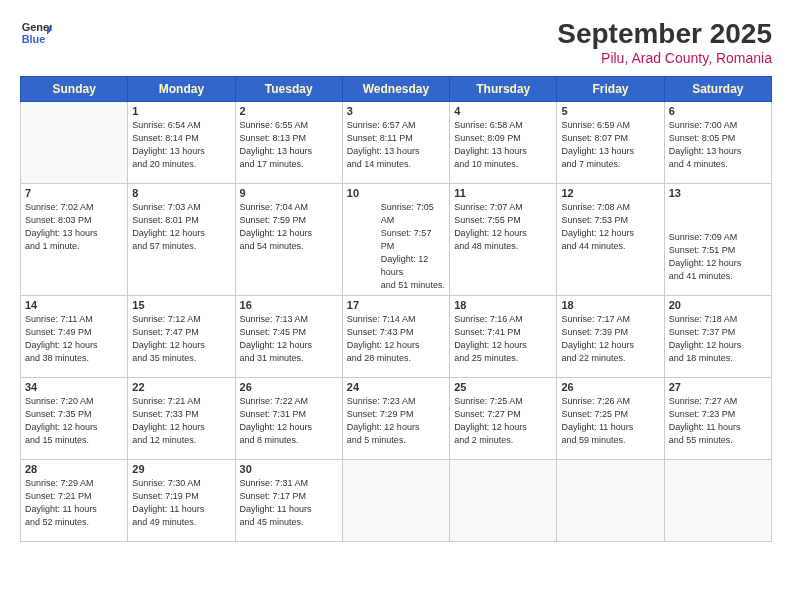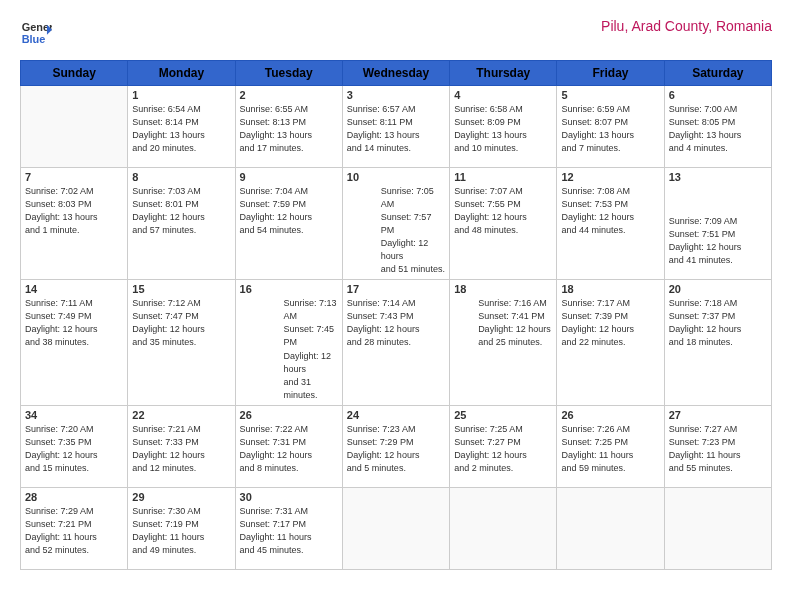--- a/index.html
+++ b/index.html
@@ -44,21 +44,21 @@
       color: #be185d;
       font-weight: normal;
     }
     .calendar {
       width: 100%;
       border-collapse: collapse;
       table-layout: fixed;
     }
     .calendar th {
       background: #3366cc;
-      color: #000000;
+      color: #fef9c3;
       text-align: center;
       padding: 5px 4px;
       font-size: 12px;
       border: 1px solid #2255bb;
     }
     .calendar td {
       vertical-align: top;
       border: 1px solid #ccc;
       padding: 3px 4px;
       font-size: 9.5px;
@@ -86,20 +86,21 @@
 <div class="page">
   <div class="header">
     <div class="logo">
       <svg class="logo-icon" viewBox="0 0 38 38">
         <text x="2" y="16" font-size="13" font-weight="bold" fill="#333" font-family="Arial">General</text>
         <text x="2" y="30" font-size="13" font-weight="bold" fill="#3366cc" font-family="Arial">Blue</text>
         <polygon points="32,8 38,14 32,20" fill="#3366cc"></polygon>
       </svg>
     </div>
     <div class="title-block">
+      <h1>September 2025</h1>
       <h2>Pilu, Arad County, Romania</h2>
     </div>
   </div>
 
   <table class="calendar">
     <thead>
       <tr>
       <th>Sunday</th>
           <th>Monday</th>
           <th>Tuesday</th>
@@ -216,35 +217,35 @@
           </td>
           <td>
             <span class="day-number">15</span>
             <div class="cell-info" style="white-space: pre-line;">Sunrise: 7:12 AM
 Sunset: 7:47 PM
 Daylight: 12 hours
 and 35 minutes.</div>
           </td>
           <td>
             <span class="day-number">16</span>
-            <div class="cell-info" style="white-space: pre-line; margin-left: 44px;">Sunrise: 7:13 AM
+            <div class="cell-info" style="white-space: pre-line;">Sunrise: 7:13 AM
 Sunset: 7:45 PM
 Daylight: 12 hours
 and 31 minutes.</div>
           </td>
           <td>
             <span class="day-number">17</span>
             <div class="cell-info" style="white-space: pre-line;">Sunrise: 7:14 AM
 Sunset: 7:43 PM
 Daylight: 12 hours
 and 28 minutes.</div>
           </td>
           <td>
             <span class="day-number">18</span>
-            <div class="cell-info" style="white-space: pre-line; margin-left: 24px;">Sunrise: 7:16 AM
+            <div class="cell-info" style="white-space: pre-line;">Sunrise: 7:16 AM
 Sunset: 7:41 PM
 Daylight: 12 hours
 and 25 minutes.</div>
           </td>
           <td>
             <span class="day-number">18</span>
             <div class="cell-info" style="white-space: pre-line;">Sunrise: 7:17 AM
 Sunset: 7:39 PM
 Daylight: 12 hours
 and 22 minutes.</div>

